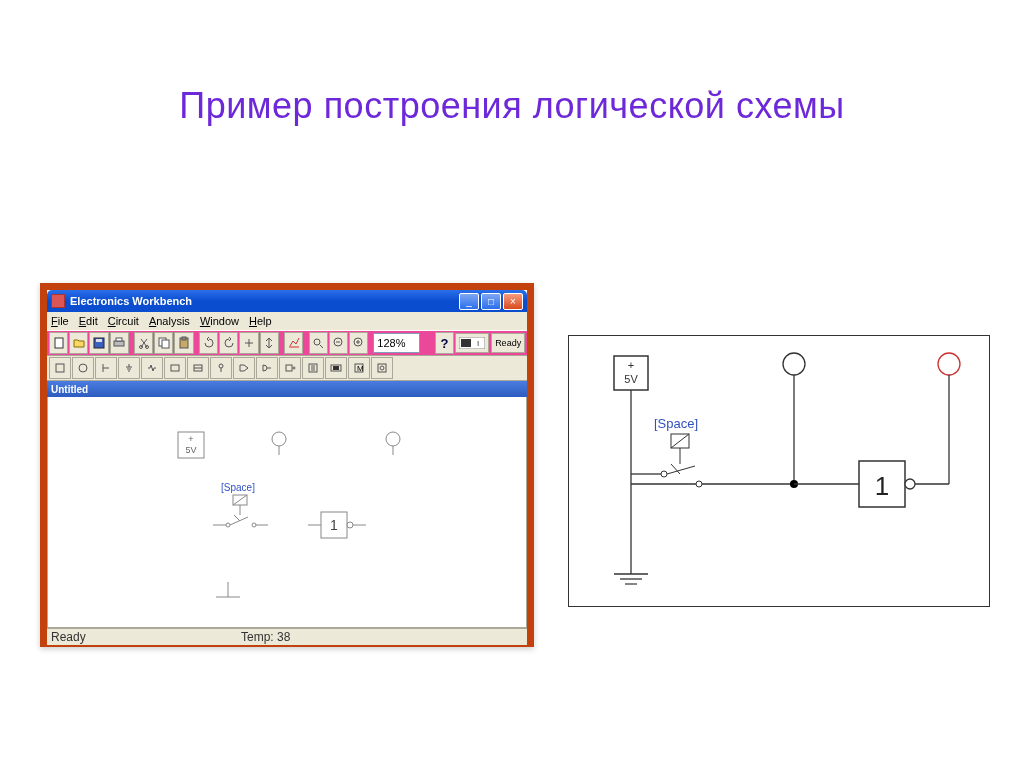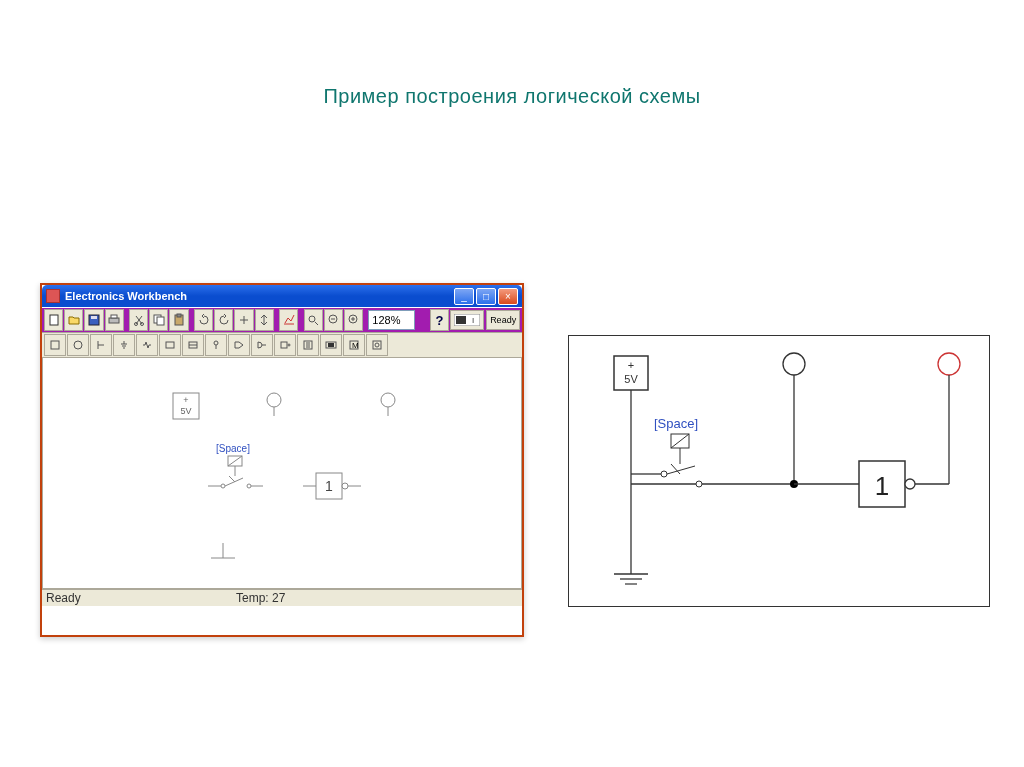--- a/index.html
+++ b/index.html
@@ -1,33 +1,33 @@
 <!DOCTYPE html>
 <html><head>
 <meta charset="utf-8">
 <style>
   body { margin:0; width:1024px; height:767px; background:#fff; font-family:Arial,sans-serif; position:relative; }
-  .slide-title { position:absolute; top:85px; left:0; right:0; text-align:center; font-size:20px; color:#0f766e; letter-spacing:0.5px; }
+  .slide-title { position:absolute; top:85px; left:0; right:0; text-align:center; font-size:36px; color:#6d28d9; letter-spacing:0.5px; }
 
   
-  .app-window { position:absolute; top:283px; left:40px; width:480px; height:350px; border:2px solid #c2410c; box-shadow:0 2px 6px rgba(0,0,0,0.2); }
+  .app-window { position:absolute; top:283px; left:40px; width:480px; height:350px; border:7px solid #c2410c; box-shadow:0 2px 6px rgba(0,0,0,0.2); }
 
   .titlebar { height:22px; background:linear-gradient(to bottom,#2b6feb 0%,#0a4dcf 50%,#0a4dcf 100%); color:#fff; font-size:11px; display:flex; align-items:center; padding:0 4px; border-radius:5px 5px 0 0; }
   .titlebar .app-icon { width:12px; height:12px; background:#d55; border:1px solid #a33; margin-right:5px; }
   .titlebar .title-text { flex:1; font-weight:bold; }
   .winbtns { display:flex; gap:2px; }
   .winbtn { width:18px; height:15px; border:1px solid #fff; border-radius:2px; display:flex; align-items:center; justify-content:center; font-size:10px; cursor:pointer; }
   .winbtn.min,.winbtn.max { background:linear-gradient(to bottom,#7ea6f4,#2b6feb); color:#fff; }
   .winbtn.close { background:linear-gradient(to bottom,#f49b7e,#d94a1d); color:#fff; }
 
   .menubar { height:18px; background:#ece9d8; font-size:11px; display:flex; align-items:center; padding:0 4px; }
   .menubar span { margin-right:10px; cursor:pointer; }
   .menubar span u { text-decoration:underline; }
 
-  .toolbar { height:24px; background:#a21caf; border-top:1px solid #fff; border-bottom:1px solid #aca899; display:flex; align-items:center; padding:0 2px; gap:1px; }
+  .toolbar { height:24px; background:#ec4899; border-top:1px solid #fff; border-bottom:1px solid #aca899; display:flex; align-items:center; padding:0 2px; gap:1px; }
   .tbtn { width:20px; height:20px; border:1px solid #aca899; background:#ece9d8; display:flex; align-items:center; justify-content:center; cursor:pointer; }
   .tbtn svg { width:14px; height:14px; }
   .tsep { width:4px; }
   .zoomfield { width:45px; height:18px; border:1px solid #7f9db9; background:#fff; font-size:11px; display:flex; align-items:center; padding:0 3px; margin:0 4px; }
   .helpbtn { width:20px; height:20px; border:1px solid #aca899; background:#ece9d8; display:flex; align-items:center; justify-content:center; font-weight:bold; font-size:13px; color:#004; margin-left:10px; cursor:pointer;}
   .toolbar .rightbtns { margin-left:auto; display:flex; gap:2px; }
   .rtbtn { height:18px; border:1px solid #aca899; background:#ece9d8; font-size:9px; padding:0 3px; display:flex; align-items:center; cursor:pointer;}
 
   .toolbar2 { height:24px; background:#ece9d8; border-bottom:1px solid #aca899; display:flex; align-items:center; padding:0 2px; gap:1px; }
 
@@ -55,20 +55,28 @@
   <div class="titlebar">
     <div class="app-icon"></div>
     <div class="title-text">Electronics Workbench</div>
     <div class="winbtns">
       <div class="winbtn min">_</div>
       <div class="winbtn max">□</div>
       <div class="winbtn close">×</div>
     </div>
   </div>
 
+  <div class="menubar">
+    <span><u>F</u>ile</span>
+    <span><u>E</u>dit</span>
+    <span><u>C</u>ircuit</span>
+    <span><u>A</u>nalysis</span>
+    <span><u>W</u>indow</span>
+    <span><u>H</u>elp</span>
+  </div>
 
   <div class="toolbar">
     <div class="tbtn">
         <svg viewBox="0 0 14 14">
           <rect x="3" y="2" width="8" height="10" fill="#fff" stroke="#333"></rect>
         </svg>
       </div>
     <div class="tbtn">
         <svg viewBox="0 0 14 14">
           <path d="M2 4h4l1 1h5v6H2z" fill="#f9d867" stroke="#8a6d00"></path>
@@ -246,20 +254,21 @@
         </svg>
       </div>
     <div class="tbtn">
         <svg viewBox="0 0 14 14">
           <rect x="3" y="3" width="8" height="8" fill="none" stroke="#555"></rect>
           <circle cx="7" cy="7" r="2" fill="none" stroke="#555"></circle>
         </svg>
       </div>
   </div>
 
+  <div class="doc-title">Untitled</div>
 
   <div class="canvas">
     <svg width="478" height="228">
 
       <g>
         <rect x="130" y="35" width="26" height="26" fill="#fff" stroke="#888" stroke-width="1"></rect>
         <text x="143" y="45" font-size="9" text-anchor="middle" fill="#666">+</text>
         <text x="143" y="56" font-size="9" text-anchor="middle" fill="#666">5V</text>
       </g>
 
@@ -296,21 +305,21 @@
 
       <g>
         <line x1="180" y1="185" x2="180" y2="200" stroke="#888"></line>
         <line x1="168" y1="200" x2="192" y2="200" stroke="#888"></line>
       </g>
     </svg>
   </div>
 
   <div class="statusbar">
     <div class="status-ready">Ready</div>
-    <div>Temp: 27</div>
+    <div>Temp: 38</div>
   </div>
 </div>
 
 <div class="schematic">
   <svg width="418" height="268">
 
     <g>
       <rect x="45" y="20" width="34" height="34" fill="#fff" stroke="#333" stroke-width="1.5"></rect>
       <text x="62" y="33" font-size="11" text-anchor="middle" fill="#333">+</text>
       <text x="62" y="47" font-size="11" text-anchor="middle" fill="#333">5V</text>

